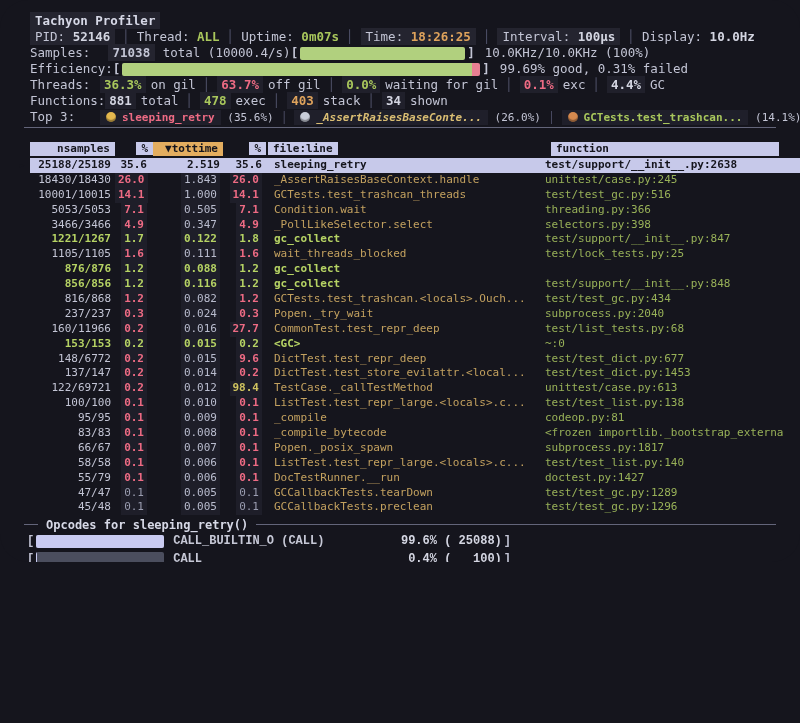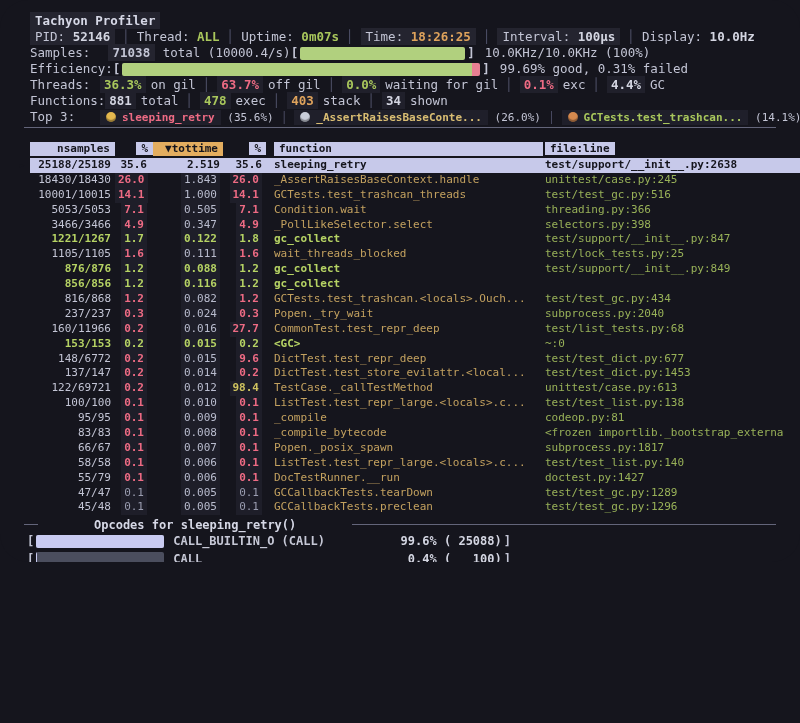--- a/index.html
+++ b/index.html
@@ -8,21 +8,21 @@
     font-family:"DejaVu Sans Mono","Liberation Mono",monospace;
     font-size:12.5px;color:#c3c5d5;border-radius:28px;
   }
   .top{padding:13px 24px 0 30px;}
   .line{height:16px;line-height:16px;white-space:nowrap;}
   .chip-dark{background:#24242f;padding:1px 5px;}
   .title{font-weight:bold;color:#d6d8e6;}
   .sep{color:#50526a;margin:0 7px;}
   .val{font-weight:bold;}
   .c-green{color:#a9c75c;} .c-red{color:#ee6b84;} .c-orange{color:#dfa35c;}
-  .c-yellow{color:#d9bd72;} .c-fg{color:#d4d6e2;}
+  .c-yellow{color:#d9bd72;font-style:italic;} .c-fg{color:#d4d6e2;}
   .tok .lbl{color:#c3c5d5;}
 
   
   .barwrap{display:inline-flex;align-items:center;font-weight:bold;color:#c3c5d5;}
   .barwrap::before{content:"[";margin-right:2px;}
   .barwrap::after{content:"]";margin-left:2px;}
   .tbar{display:inline-flex;height:13px;border-radius:2px;overflow:hidden;background:#2a2a36;}
   .samples-bar{width:165px;} .eff-bar{width:358px;}
   .fillseg{height:100%;}
   .f-green{background:#b1d07e;} .f-pink{background:#e87f92;}
@@ -64,25 +64,25 @@
   .row-dim .c-tt{color:#b9bcce;}
   .row-hot .c-fn,.row-dim .c-fn{color:#c3a15f;}
   .row-hot .c-fl,.row-dim .c-fl,.row-gc .c-fl{color:#98b158;}
   .row-gc .c-ns,.row-gc .c-p1,.row-gc .c-tt,.row-gc .c-p2,.row-gc .c-fn{color:#b6d364;font-weight:bold;}
   .p2-yellow.c-p2{color:#cfc35f !important;}
   .row-sel{background:linear-gradient(to right,transparent 16px,#c7c9ea 16px);font-weight:bold;}
   .row-sel .cell, .row-sel .c-ns{color:#15151d !important;}
 
   
   .opwrap{margin-left:24px;margin-right:24px;}
-  .op-title-line{display:flex;align-items:center;height:15px;margin-top:2px;gap:48px;}
+  .op-title-line{display:flex;align-items:center;height:15px;margin-top:2px;}
   .dash{height:1px;background:#63657a;}
   .dash-l{width:14px;} .dash-r{flex:1;}
   .op-title{margin:0 8px;font-weight:bold;color:#d6d8e6;font-size:12px;}
-  .op-rows{width:484px;margin-left:3px;}
+  .op-rows{width:484px;margin-left:3px;font-family:Liberation Mono, monospace;}
   .op-row{display:flex;align-items:center;height:17.5px;font-size:12px;}
   .op-bar{width:128px;height:13px;border-radius:2px;overflow:hidden;background:#4b4e5e;display:inline-flex;}
   .op-fill{height:100%;background:#c9cbf1;}
   .op-label{margin-left:9px;flex:1;color:#c6c8d6;white-space:pre;}
   .op-stat{white-space:pre;color:#d4d6e2;}
 
   .footer{position:absolute;left:30px;top:668px;line-height:20.5px;color:#bcbecd;white-space:pre;font-size:12.5px;}
 </style>
 </head>
 <body>
@@ -129,24 +129,24 @@
     <div class="thead">
       <span class="cell"></span>
       <span class="cell ha-r">
           <span class="hchip hfull ha-r">nsamples</span>
         </span>
       <span class="cell hinline-r"><span class="hchip">%</span></span>
       <span class="cell ha-r">
           <span class="hchip hsort hfull ha-r">▼tottime</span>
         </span>
       <span class="cell hinline-r"><span class="hchip">%</span></span>
+      <span class="cell c-fl"><span class="hchip">file:line</span></span>
       <span class="cell c-fn">
           <span class="hchip hfull ha-l">function</span>
         </span>
-      <span class="cell c-fl"><span class="hchip">file:line</span></span>
     </div>
     <div id="tbody">
         <div class="trow row-sel">
           <span class="cell mark">►</span>
           <span class="cell c-ns">25188/25189</span>
           <span class="cell c-p1"><span>35.6</span></span>
           <span class="cell c-tt"><span>2.519</span></span>
           <span class="cell c-p2"><span>35.6</span></span>
           <span class="cell c-fn">sleeping_retry</span>
           <span class="cell c-fl">test/support/__init__.py:2638</span>
@@ -205,29 +205,29 @@
           <span class="cell c-fn">wait_threads_blocked</span>
           <span class="cell c-fl">test/lock_tests.py:25</span>
         </div>
         <div class="trow row-gc">
           <span class="cell mark"></span>
           <span class="cell c-ns">876/876</span>
           <span class="cell c-p1"><span class="valchip">1.2</span></span>
           <span class="cell c-tt"><span class="valchip">0.088</span></span>
           <span class="cell c-p2"><span class="valchip">1.2</span></span>
           <span class="cell c-fn">gc_collect</span>
-          <span class="cell c-fl">test/support/__init__.py:849</span>
         </div>
         <div class="trow row-gc">
           <span class="cell mark"></span>
           <span class="cell c-ns">856/856</span>
           <span class="cell c-p1"><span class="valchip">1.2</span></span>
           <span class="cell c-tt"><span class="valchip">0.116</span></span>
           <span class="cell c-p2"><span class="valchip">1.2</span></span>
           <span class="cell c-fn">gc_collect</span>
+          <span class="cell c-fl">test/support/__init__.py:848</span>
         </div>
         <div class="trow row-hot">
           <span class="cell mark"></span>
           <span class="cell c-ns">816/868</span>
           <span class="cell c-p1"><span class="valchip">1.2</span></span>
           <span class="cell c-tt"><span class="valchip">0.082</span></span>
           <span class="cell c-p2"><span class="valchip">1.2</span></span>
           <span class="cell c-fn">GCTests.test_trashcan.&lt;locals&gt;.Ouch...</span>
           <span class="cell c-fl">test/test_gc.py:434</span>
         </div>

